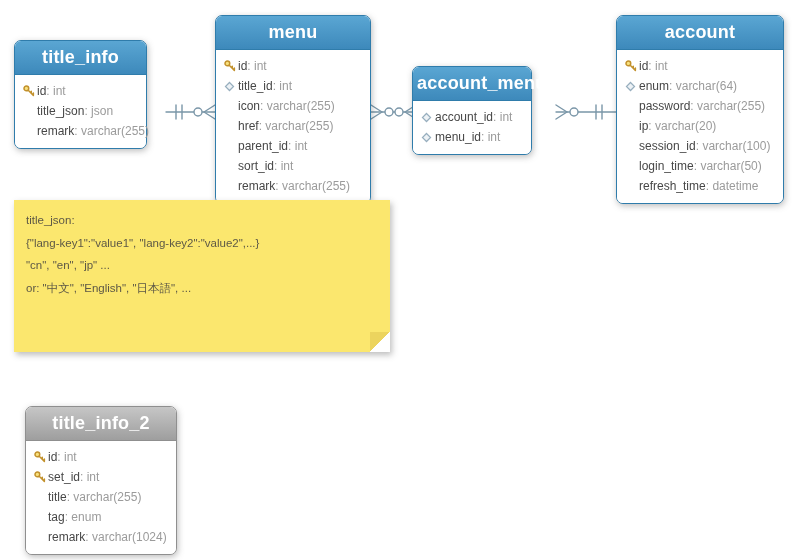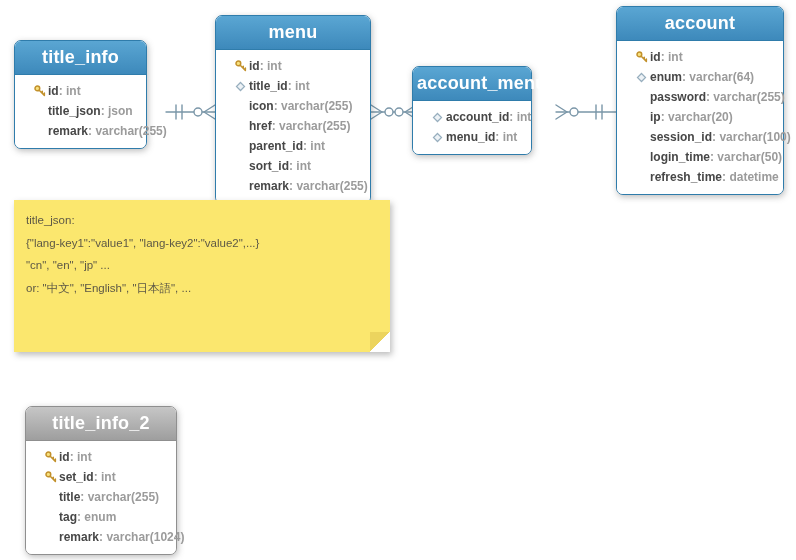--- a/index.html
+++ b/index.html
@@ -26,21 +26,21 @@
     border-radius:6px 6px 0 0;
     text-align:center;
     color:#ffffff;
     font-weight:bold;
     font-size:18px;
     padding:6px 4px 6px;
     letter-spacing:.2px;
   }
   .blue .hdr { background:linear-gradient(180deg,#5aa6d3 0%,#3d89bb 100%); border-bottom:1px solid #2f7cab; }
   .gray .hdr { background:linear-gradient(180deg,#c6c6c6 0%,#9e9e9e 100%); border-bottom:1px solid #8f8f8f; }
-  .tbody { padding:6px 6px 7px 16px; background:#fff; border-radius:0 0 6px 6px;font-weight:bold; }
+  .tbody { padding:6px 6px 7px 5px; background:#fff; border-radius:0 0 6px 6px; }
   .row { display:flex; align-items:center; height:20px; white-space:nowrap; }
   .ficon { width:17px; flex:0 0 17px; display:flex; align-items:center; justify-content:center; }
   .fname { color:#474747; }
   .fsep,.ftype { color:#9b9b9b; white-space:pre; }
 
   .note {
     position:absolute; left:14px; top:200px; width:376px; height:152px;
     background:#fbe76e;
     box-shadow:2px 3px 6px rgba(70,70,70,.35);
     padding:9px 6px 8px 12px;
@@ -195,21 +195,21 @@
               <use href="#ic-dia"></use>
             </svg>
           </span>
         <span class="fname">menu_id</span>
           <span class="fsep">: </span>
           <span class="ftype">int</span>
       </div>
     </div>
   </div>
 
-  <div class="table blue" style="left:616px;top:6px;width:168px">
+  <div class="table blue" style="left:616px;top:15px;width:168px">
     <div class="hdr">account</div>
     <div class="tbody">
       <div class="row">
         <span class="ficon">
             <svg width="14" height="14">
               <use href="#ic-key"></use>
             </svg>
           </span>
         <span class="fname">id</span>
           <span class="fsep">: </span>

